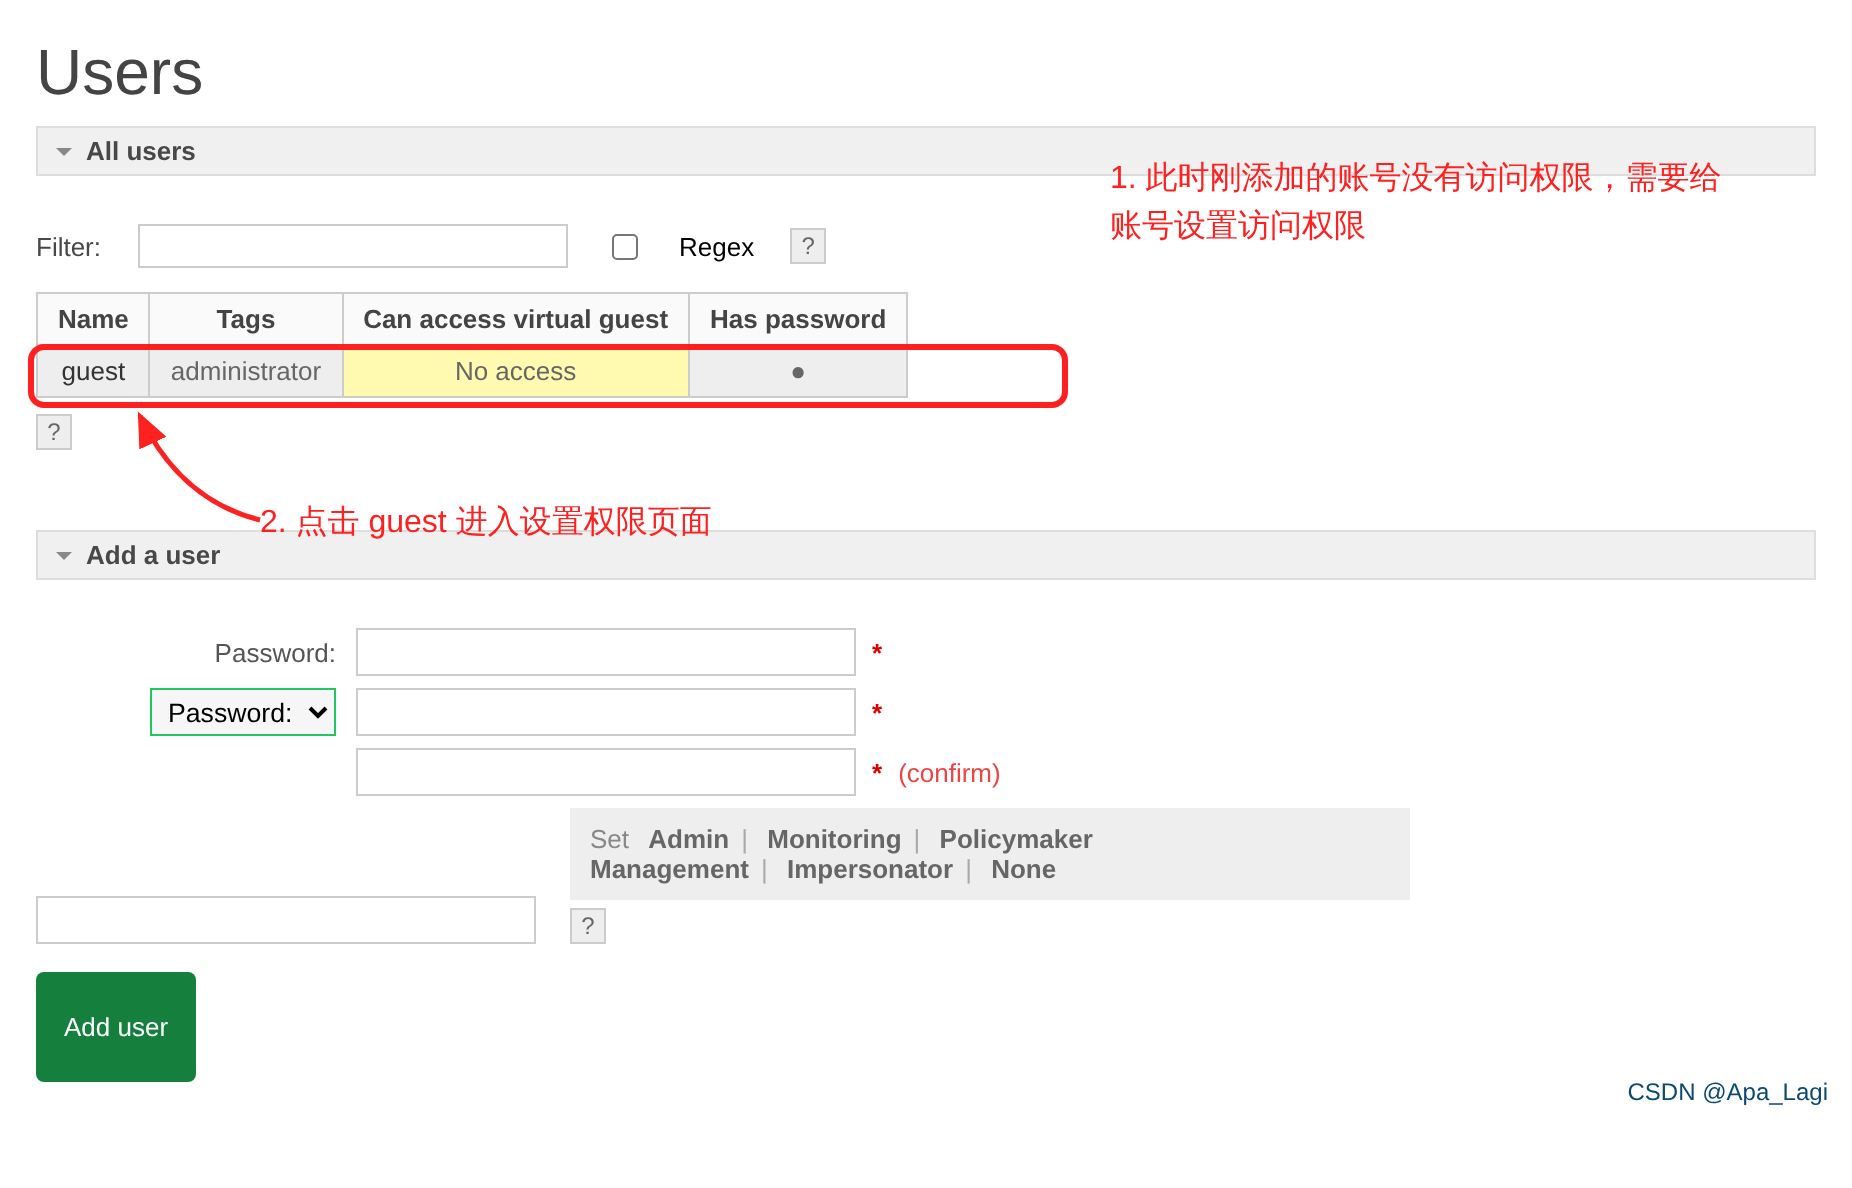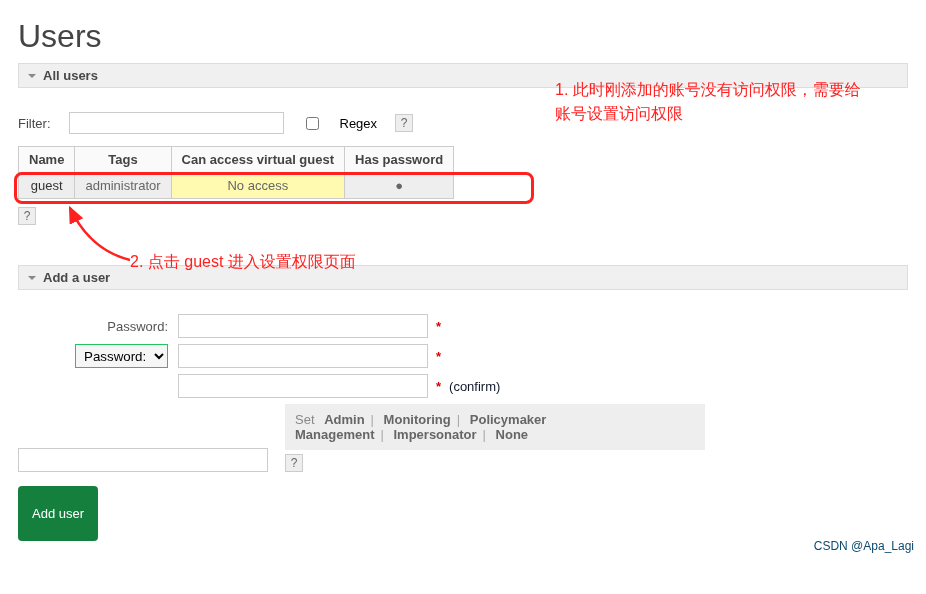--- a/index.html
+++ b/index.html
@@ -81,21 +81,21 @@
   }
   .form-row { display:flex; align-items:center; margin-bottom:6px; }
   .form-label { width:160px; text-align:right; padding-right:10px; color:#555;}
   .form-row input[type=text], .form-row input[type=password] {
     width:250px; height:24px; border:1px solid #ccc; padding:2px 4px;
   }
   .form-row select {
     height:24px; border:1px solid #22c55e; background:#f6f6f6; padding:2px 4px;
   }
   .req { color:#d00; margin-left:8px; font-weight:bold;}
-  .confirm { margin-left:8px; color:#0f172a; }
+  .confirm { margin-left:8px; color:#ef4444; }
   .tag-helper {
     background:#eee; padding:8px 10px; width:420px;
     font-size:13px; color:#555;
   }
   .tag-helper .set { color:#888; margin-right:6px;}
   .tag-helper b { color:#666; font-weight:bold; }
   .tag-helper .sep { color:#aaa; margin:0 6px; }
   .tag-input-row { display:flex; align-items:flex-end; gap:17px;}
   .tag-help { margin-top:4px; }
   .add-btn {

